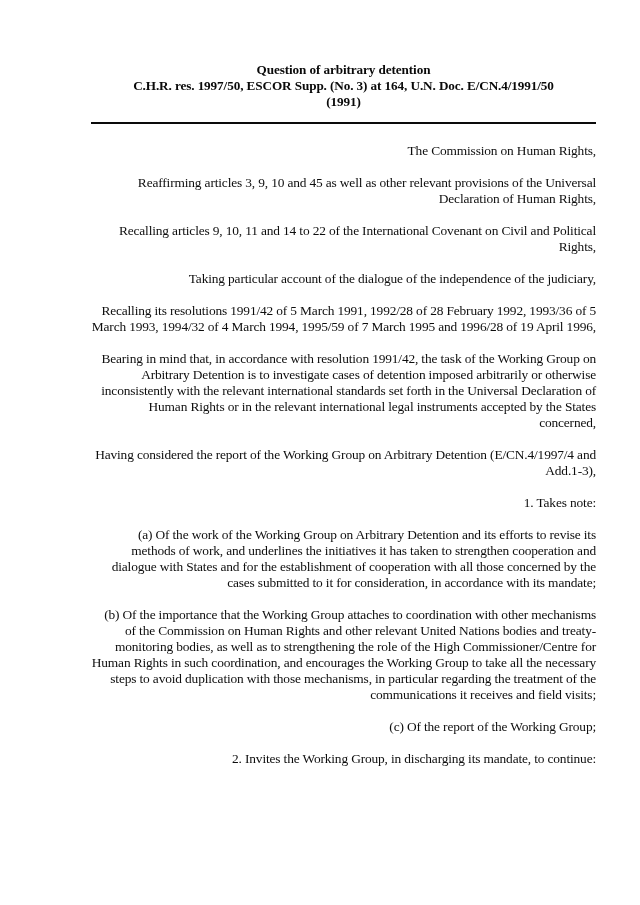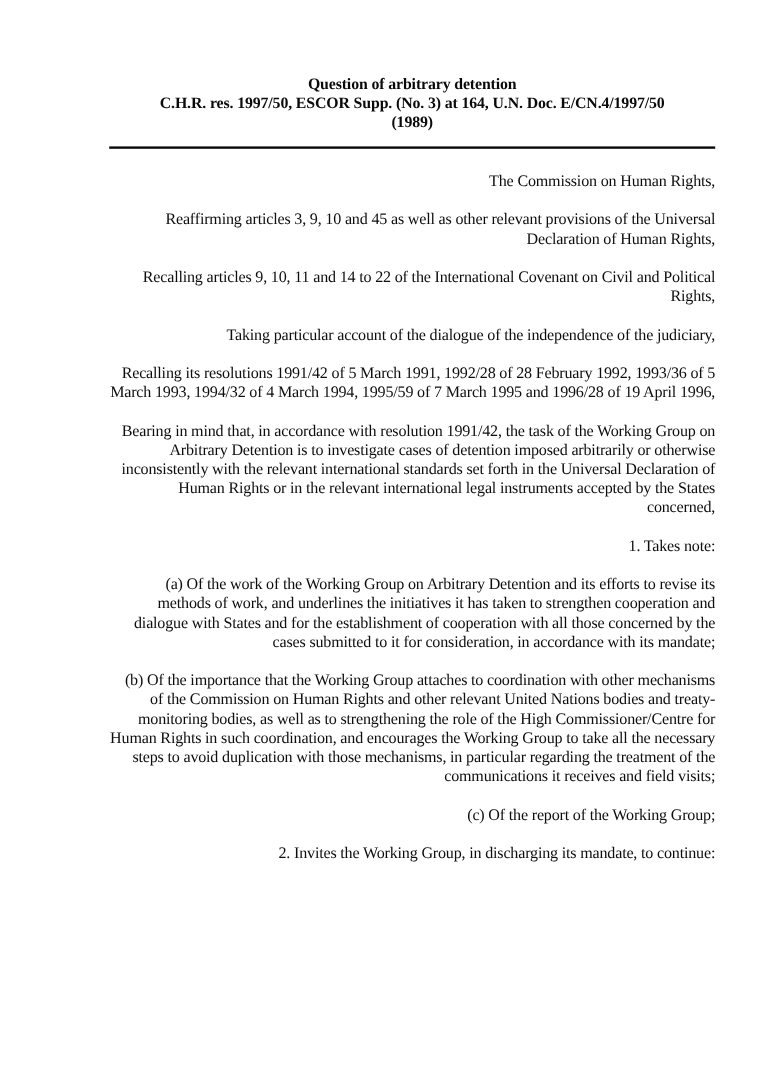--- a/index.html
+++ b/index.html
@@ -51,33 +51,34 @@
   }
 </style>
 </head>
 <body>
 
 <div class="page">
   <div class="content">
 
     <div class="doc-header">
       <div class="hline">Question of arbitrary detention</div>
-      <div class="hline">C.H.R. res. 1997/50, ESCOR Supp. (No. 3) at 164, U.N. Doc. E/CN.4/1997/50</div>
-      <div class="hline">(1989)</div>
+      <div class="hline">C.H.R. res. 1997/50, ESCOR Supp. (No. 3) at 164, U.N. Doc. E/CN.4/1991/50</div>
+      <div class="hline">(1991)</div>
     </div>
 
     <div class="rule"></div>
 
     <div class="doc-body">
       <p>The Commission on Human Rights,</p>
       <p>Reaffirming articles 3, 9, 10 and 45 as well as other relevant provisions of the Universal Declaration of Human Rights,</p>
       <p>Recalling articles 9, 10, 11 and 14 to 22 of the International Covenant on Civil and Political Rights,</p>
       <p>Taking particular account of the dialogue of the independence of the judiciary,</p>
       <p>Recalling its resolutions 1991/42 of 5 March 1991, 1992/28 of 28 February 1992, 1993/36 of 5 March 1993, 1994/32 of 4 March 1994, 1995/59 of 7 March 1995 and 1996/28 of 19 April 1996,</p>
       <p>Bearing in mind that, in accordance with resolution 1991/42, the task of the Working Group on Arbitrary Detention is to investigate cases of detention imposed arbitrarily or otherwise inconsistently with the relevant international standards set forth in the Universal Declaration of Human Rights or in the relevant international legal instruments accepted by the States concerned,</p>
+      <p>Having considered the report of the Working Group on Arbitrary Detention (E/CN.4/1997/4 and Add.1-3),</p>
       <p>1. Takes note:</p>
       <p>(a) Of the work of the Working Group on Arbitrary Detention and its efforts to revise its methods of work, and underlines the initiatives it has taken to strengthen cooperation and dialogue with States and for the establishment of cooperation with all those concerned by the cases submitted to it for consideration, in accordance with its mandate;</p>
       <p>(b) Of the importance that the Working Group attaches to coordination with other mechanisms of the Commission on Human Rights and other relevant United Nations bodies and treaty-monitoring bodies, as well as to strengthening the role of the High Commissioner/Centre for Human Rights in such coordination, and encourages the Working Group to take all the necessary steps to avoid duplication with those mechanisms, in particular regarding the treatment of the communications it receives and field visits;</p>
       <p>(c) Of the report of the Working Group;</p>
       <p>2. Invites the Working Group, in discharging its mandate, to continue:</p>
     </div>
 
   </div>
 </div>
 

